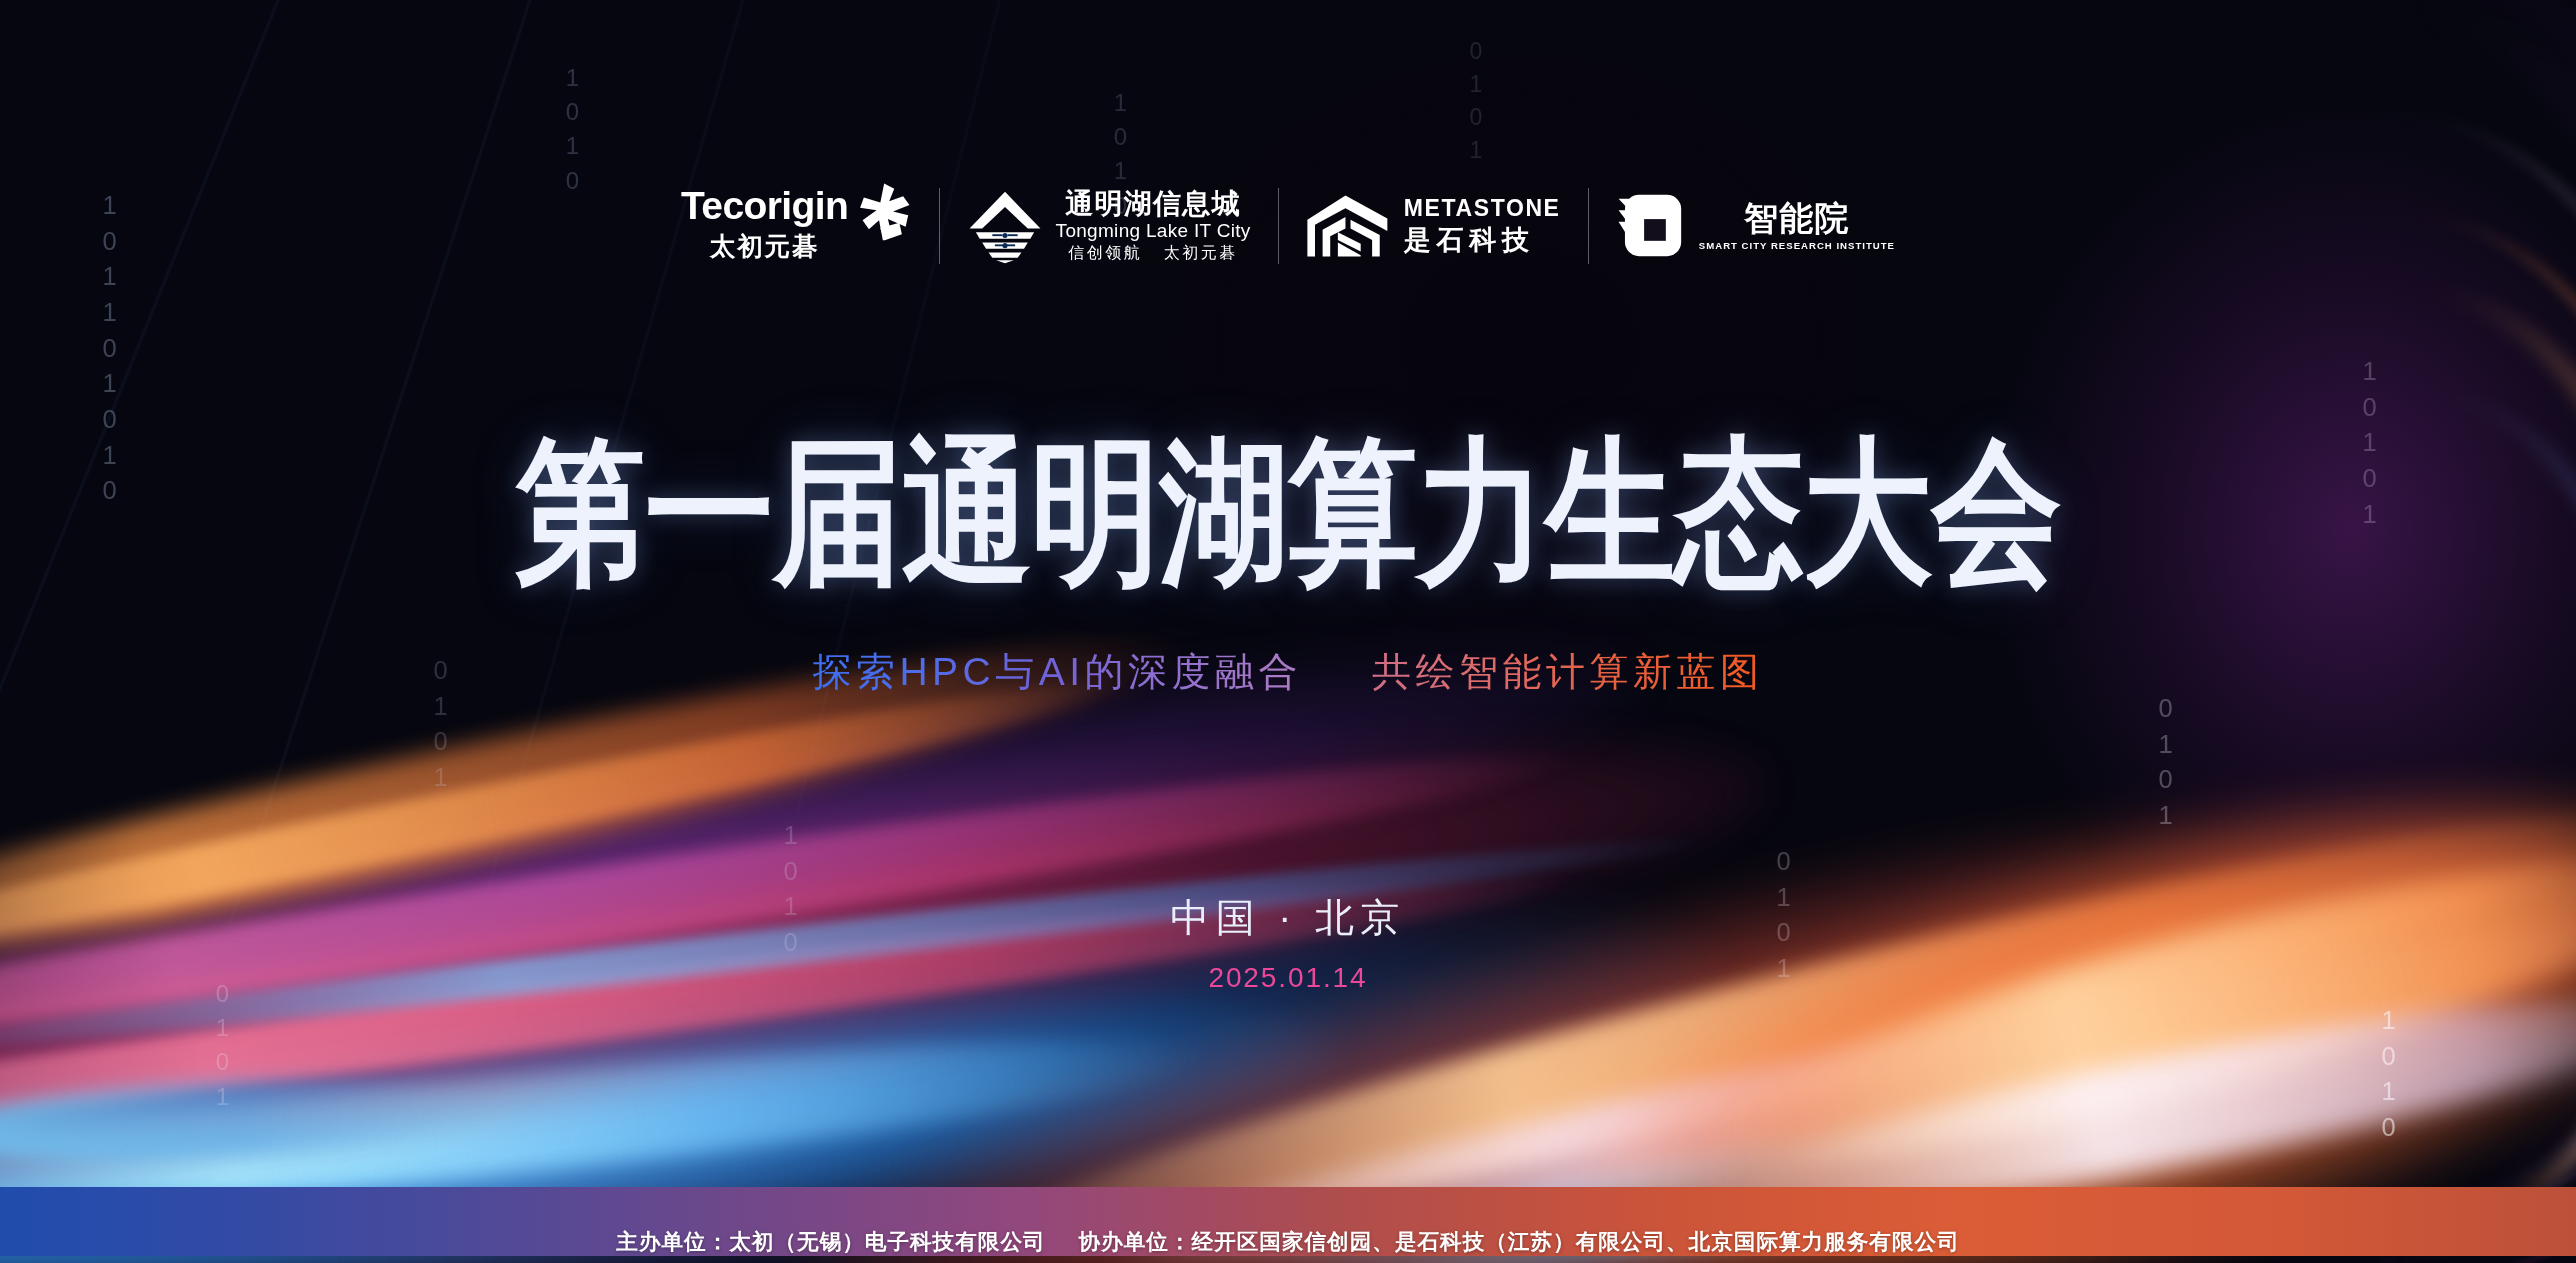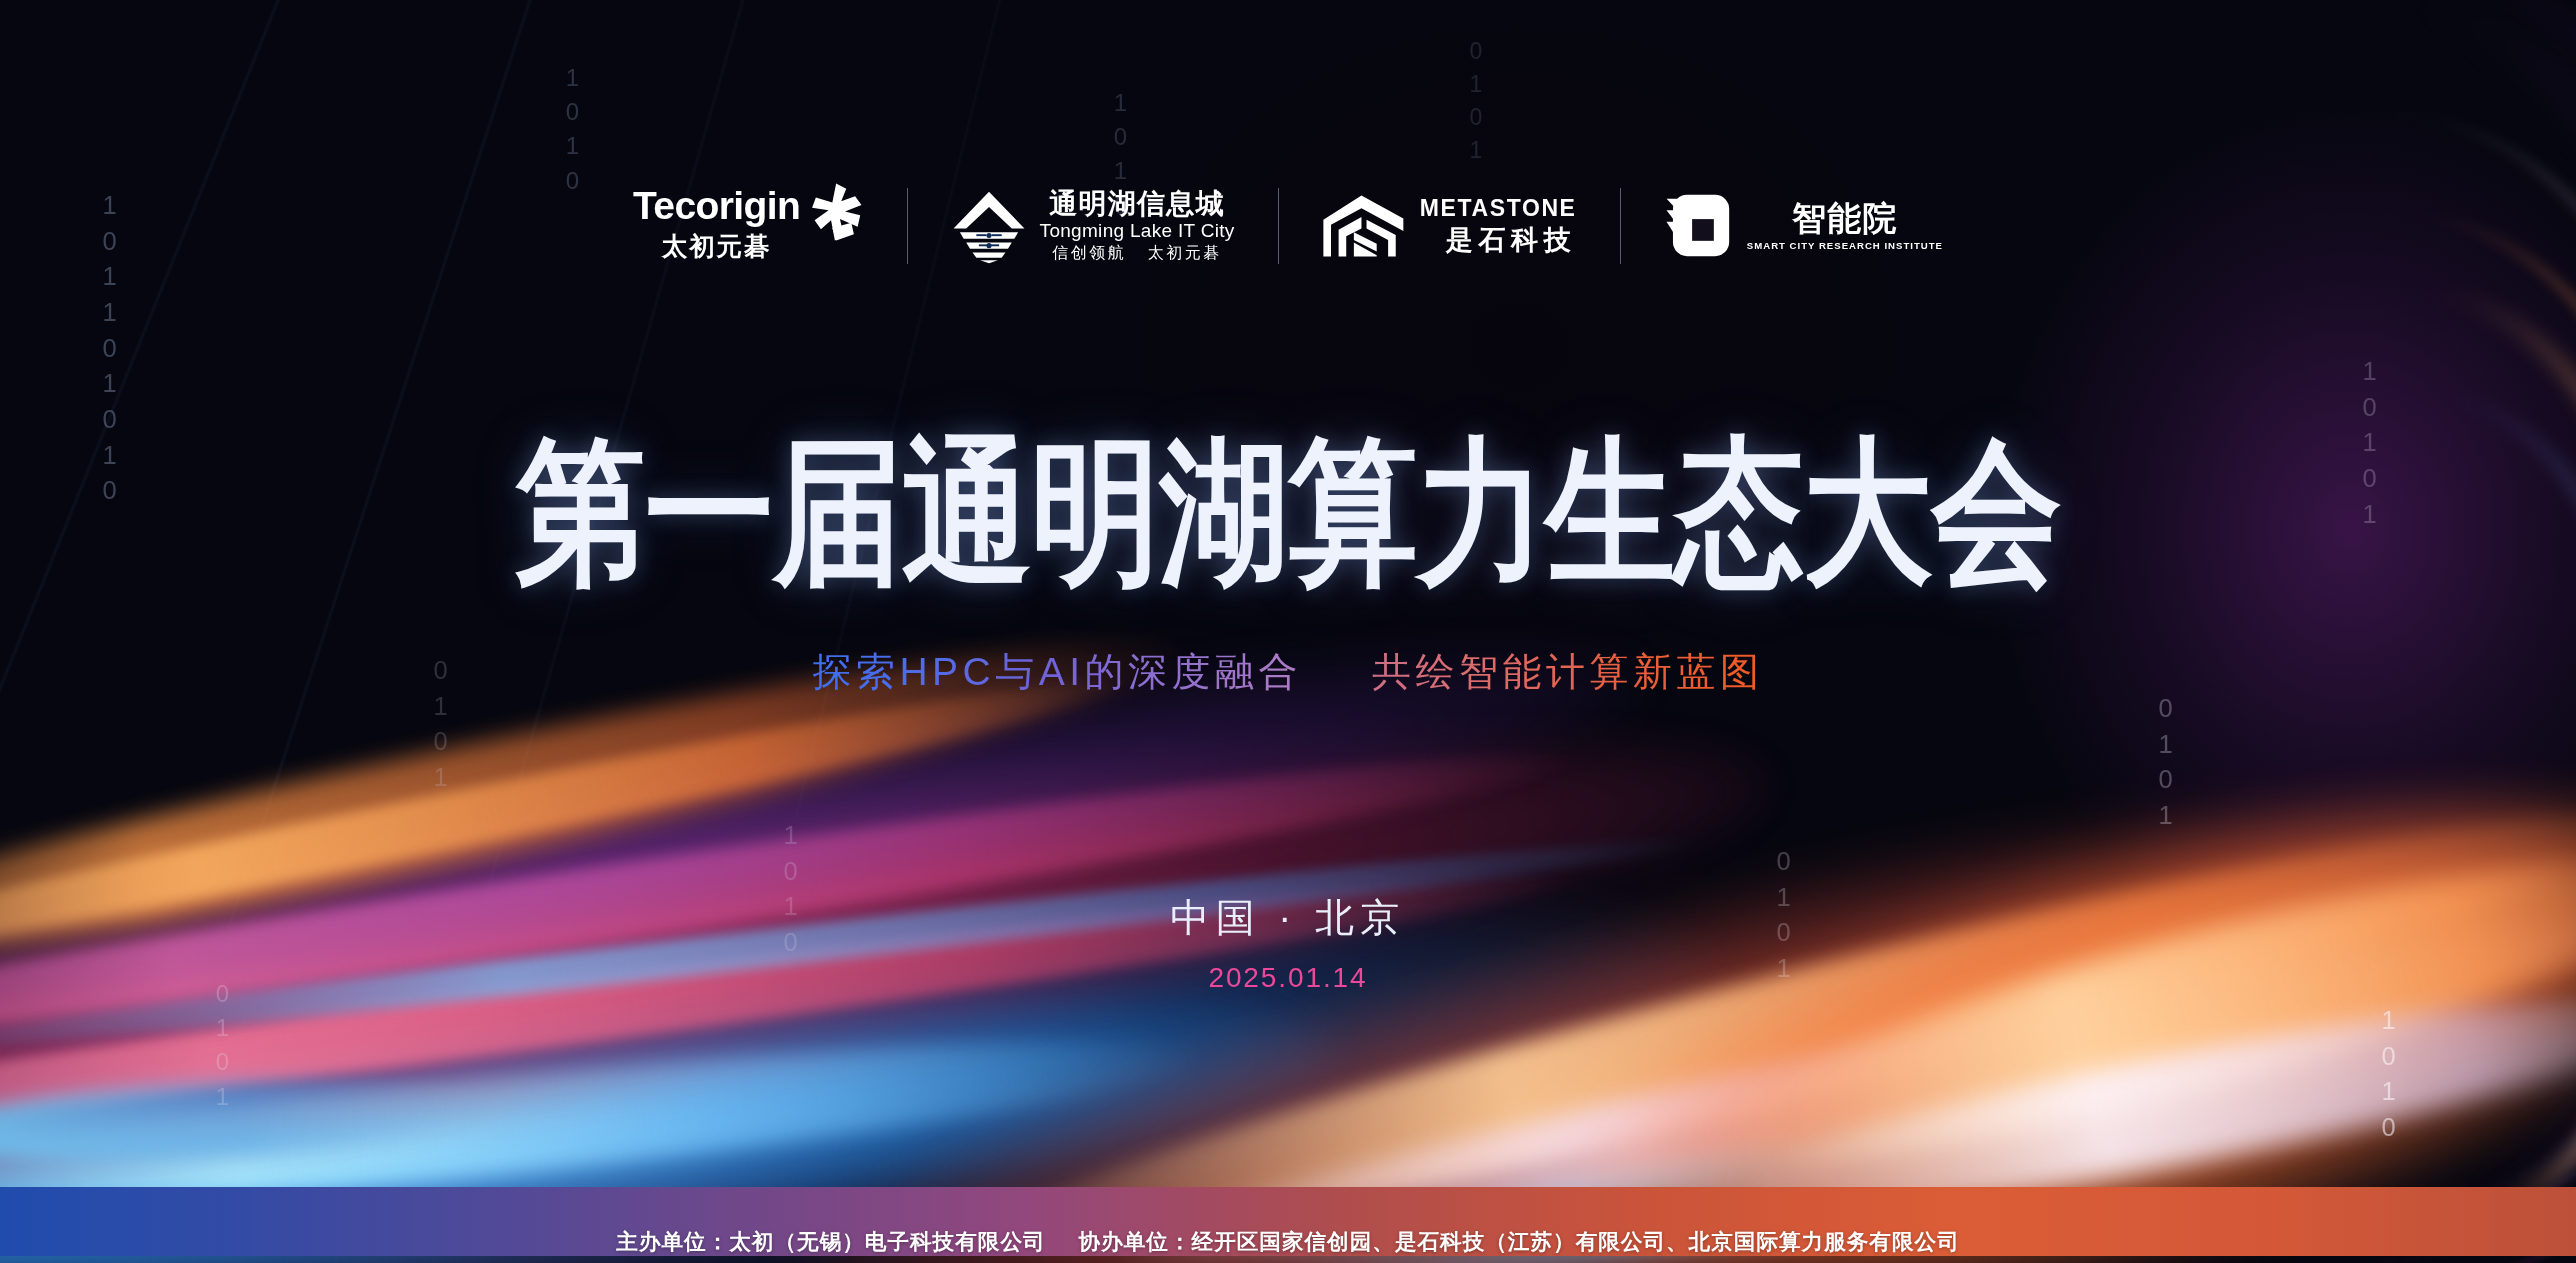--- a/index.html
+++ b/index.html
@@ -56,21 +56,21 @@
     position:absolute;
     font-family:"Liberation Sans","DejaVu Sans",sans-serif;
     writing-mode:vertical-rl; text-orientation:upright;
     letter-spacing:.30em; font-weight:400; line-height:1;
     user-select:none; pointer-events:none;
   }
 
   
   #logo-bar{
     position:absolute; left:0; right:0; top:162px; height:127px;
-    display:flex; align-items:center; justify-content:center; gap:16px;
+    display:flex; align-items:center; justify-content:center; gap:0;
     z-index:25;
   }
   .logo-cell{display:flex; align-items:center; height:97px; padding:0 27px;}
   .vsep{width:1.3px; height:76px; background:rgba(230,238,255,.38);}
 
   
   .teco-wrap{display:flex; align-items:flex-start; gap:6.4px;}
   .teco-txt{display:flex; flex-direction:column; align-items:center;}
   .teco-en{font-size:39px; font-weight:700; color:#fff; letter-spacing:-0.6px; line-height:.98;}
   .teco-cn{font-size:25.5px; font-weight:700; color:#fff; letter-spacing:1.9px; margin-top:3.8px;}
@@ -83,21 +83,21 @@
   .tm-cn{font-size:28px; font-weight:600; color:#fff; letter-spacing:1.3px;}
   .tm-en{font-size:19px; font-weight:500; color:#fff; letter-spacing:0.3px; margin-top:3.2px;}
   .tm-sl{font-size:16px; font-weight:500; color:#fff; letter-spacing:2.5px; margin-top:4.5px; display:flex; gap:21.6px;}
 
   
   .jk-txt{font-size:31px; font-weight:600; color:#fff; letter-spacing:3.2px;}
 
   
   .ms-wrap{display:flex; align-items:center; gap:14px;}
   .ms-mark{width:84px; height:66px;}
-  .ms-txt{display:flex; flex-direction:column; align-items:flex-end; line-height:1;}
+  .ms-txt{display:flex; flex-direction:column; align-items:flex-start; line-height:1;}
   .ms-en{font-size:23px; font-weight:700; color:#fff; letter-spacing:1.6px;}
   .ms-cn{font-size:27px; font-weight:700; color:#fff; letter-spacing:5.7px; margin-top:7.6px;}
 
   
   .zy-wrap{display:flex; align-items:center; gap:14px;}
   .zy-mark{width:69px; height:69px;}
   .zy-txt{display:flex; flex-direction:column; align-items:center; line-height:1;}
   .zy-cn{font-size:34px; font-weight:600; color:#fff; letter-spacing:1.3px;}
   .zy-en{font-size:9.6px; font-weight:700; color:#fff; letter-spacing:1px; margin-top:5.7px;}
 

